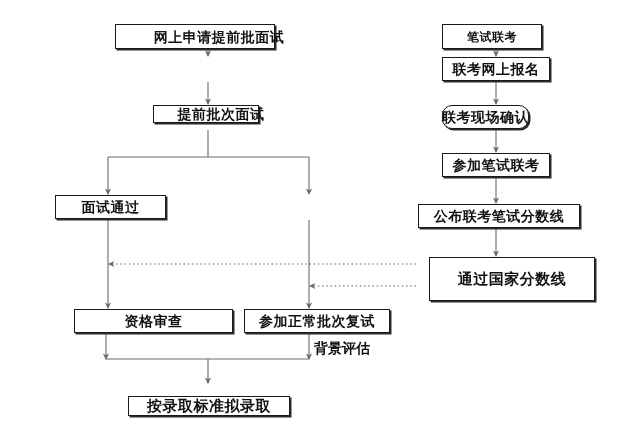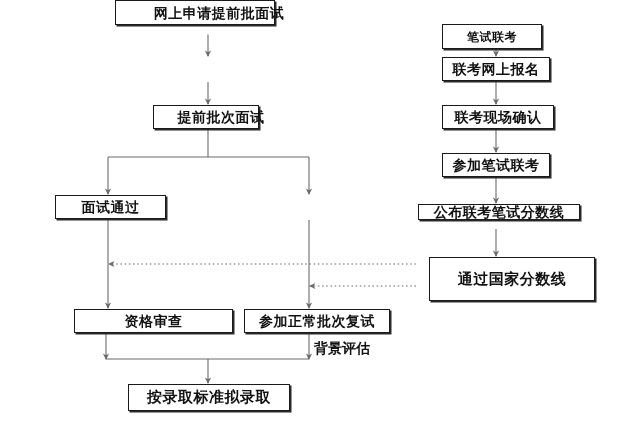--- a/index.html
+++ b/index.html
@@ -90,63 +90,63 @@
       <line x1="496" y1="82" x2="496" y2="104" marker-end="url(#arrow-down)"></line>
       <line x1="496" y1="130" x2="496" y2="152" marker-end="url(#arrow-down)"></line>
       <line x1="496" y1="178" x2="496" y2="203" marker-end="url(#arrow-down)"></line>
       <line x1="496" y1="229" x2="496" y2="256" marker-end="url(#arrow-down)"></line>
 
       <line x1="416" y1="264" x2="109" y2="264" stroke-dasharray="1.6 2.6" marker-end="url(#arrow-left)"></line>
       <line x1="416" y1="286" x2="310" y2="286" stroke-dasharray="1.6 2.6" marker-end="url(#arrow-left)"></line>
     </g>
   </svg>
 
-  <div class="node" style="left:115px; top:0; width:160px; height:25px; font-size:14px;padding-left:48px;">
+  <div class="node" style="left:115px; top:24px; width:160px; height:25px; font-size:14px;padding-left:48px;">
     <span class="node-label">网上申请提前批面试</span>
   </div>
 
 
-  <div class="node" style="left:153px; top:105px; width:106px; height:24px; font-size:14px;padding-left:30px;">
+  <div class="node" style="left:153px; top:105px; width:106px; height:18px; font-size:14px;padding-left:30px;">
     <span class="node-label">提前批次面试</span>
   </div>
 
   <div class="node" style="left:55px; top:195px; width:111px; height:24px; font-size:14px;">
     <span class="node-label">面试通过</span>
   </div>
 
 
   <div class="node" style="left:26px; top:309px; width:159px; height:24px; font-size:14px;margin-left:48px;">
     <span class="node-label">资格审查</span>
   </div>
 
   <div class="node" style="left:244px; top:309px; width:146px; height:24px; font-size:14px;">
     <span class="node-label">参加正常批次复试</span>
   </div>
 
-  <div class="node" style="left:128px; top:384px; width:162px; height:27px; font-size:15px;">
+  <div class="node" style="left:128px; top:396px; width:162px; height:20px; font-size:15px;">
     <span class="node-label">按录取标准拟录取</span>
   </div>
 
   <div class="node" style="left:442px; top:24px; width:100px; height:25px; font-size:12px;">
     <span class="node-label">笔试联考</span>
   </div>
 
   <div class="node" style="left:442px; top:57px; width:108px; height:24px; font-size:14px;">
     <span class="node-label">联考网上报名</span>
   </div>
 
-  <div class="node" style="left:442px; top:105px; width:112px; height:24px; font-size:14px;">
+  <div class="node" style="left:442px; top:105px; width:87px; height:24px; font-size:14px;border-radius:10px;">
     <span class="node-label">联考现场确认</span>
   </div>
 
   <div class="node" style="left:442px; top:153px; width:108px; height:24px; font-size:14px;">
     <span class="node-label">参加笔试联考</span>
   </div>
 
-  <div class="node" style="left:418px; top:204px; width:162px; height:16px; font-size:14px;">
+  <div class="node" style="left:418px; top:204px; width:162px; height:24px; font-size:14px;">
     <span class="node-label">公布联考笔试分数线</span>
   </div>
 
   <div class="node" style="left:417px; top:257px; width:166px; height:44px; font-size:15px;margin-left:12px;">
     <span class="node-label">通过国家分数线</span>
   </div>
 
   <div class="edge-label" style="left:314px; top:341px; font-size:14px;">背景评估</div>
 
 </div>

